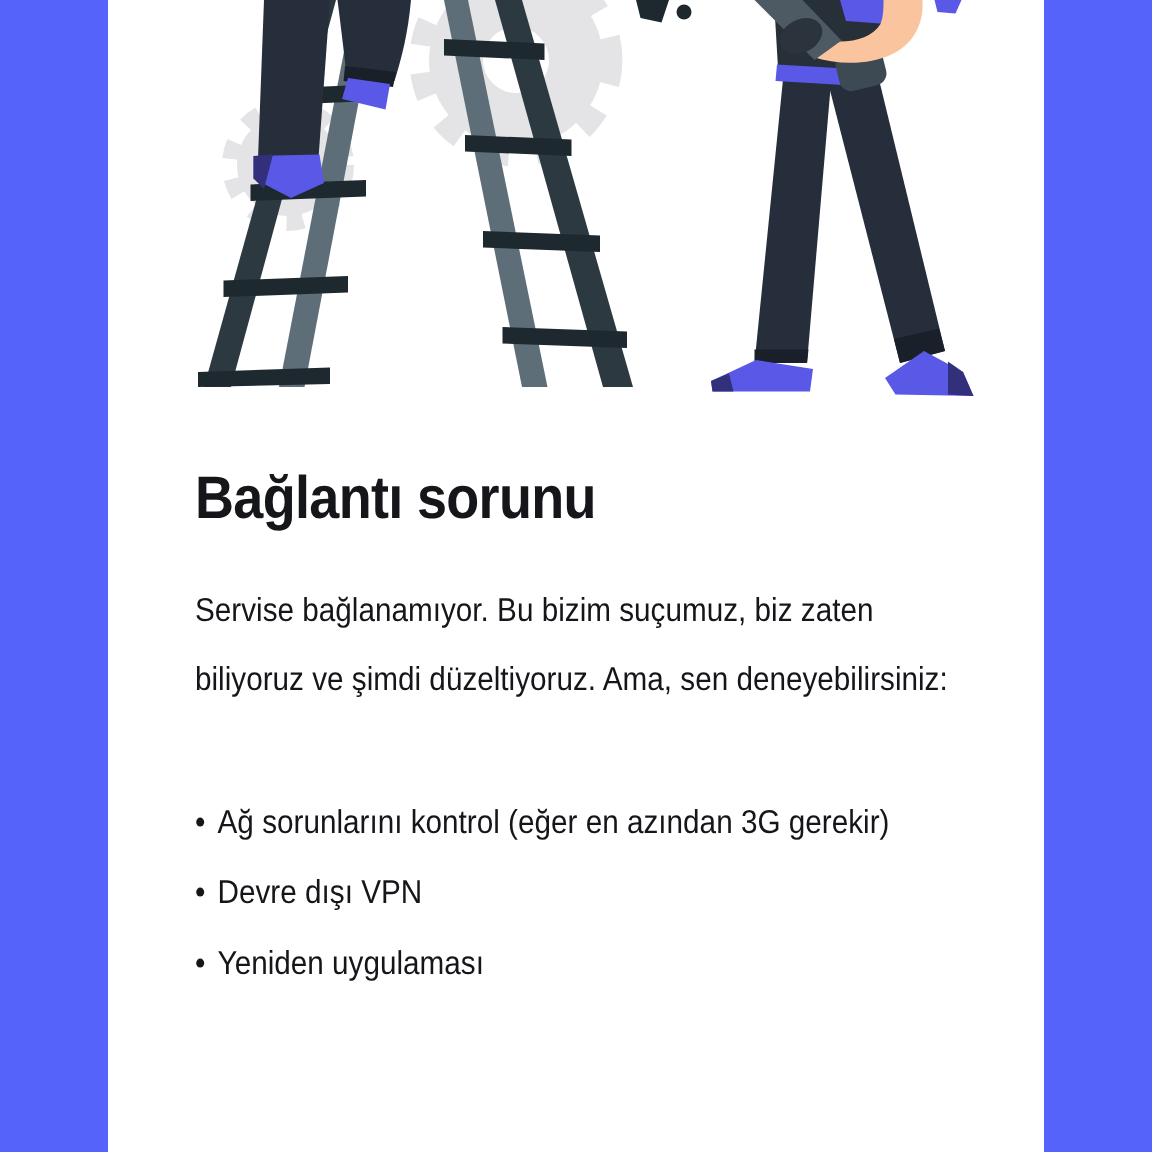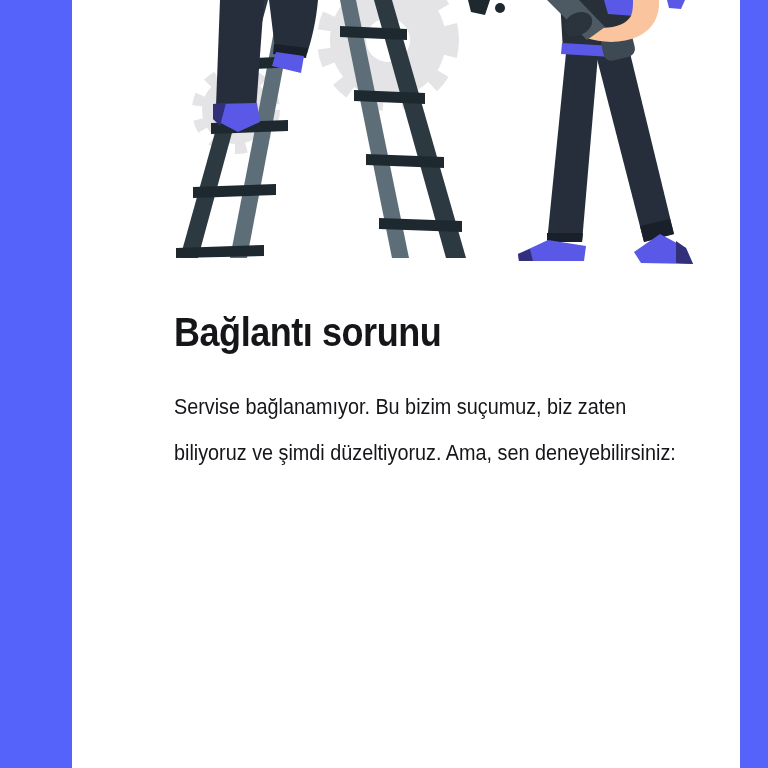--- a/index.html
+++ b/index.html
@@ -12,21 +12,20 @@
     background: var(--background, #5663FA);
     overflow: hidden;
   }
   .panel {
     position: absolute;
     left: 72px;
     top: 0;
     width: 624px;
     height: 768px;
     background: var(--panel, #FFFFFF);
-    padding-left: 44px;
   }
   .illustration {
     width: 624px;
     height: 270px;
     overflow: hidden;
   }
   .illustration svg { display: block; }
 
   .content { padding: 0 6px 0 58px; color: var(--text, #151619); }
 
@@ -129,16 +128,27 @@
         <g>
           <path d="M352,0 L374,0 L369,15 L355,12 Z" fill="var(--rung)"></path>
           <circle cx="384" cy="8" r="5" fill="var(--rung)"></circle>
         </g>
       </svg>
     </div>
 
     <div class="content">
       <h1 class="title condensed">Bağlantı sorunu</h1>
       <p class="desc condensed">Servise bağlanamıyor. Bu bizim suçumuz, biz zaten biliyoruz ve şimdi düzeltiyoruz. Ama, sen deneyebilirsiniz:</p>
+      <ul class="suggestions">
+        <li class="condensed">
+          <span class="bullet">•</span><span>Ağ sorunlarını kontrol (eğer en azından 3G gerekir)</span>
+        </li>
+        <li class="condensed">
+          <span class="bullet">•</span><span>Devre dışı VPN</span>
+        </li>
+        <li class="condensed">
+          <span class="bullet">•</span><span>Yeniden uygulaması</span>
+        </li>
+      </ul>
     </div>
 
   </div>
 </div>
 
 </body></html>

